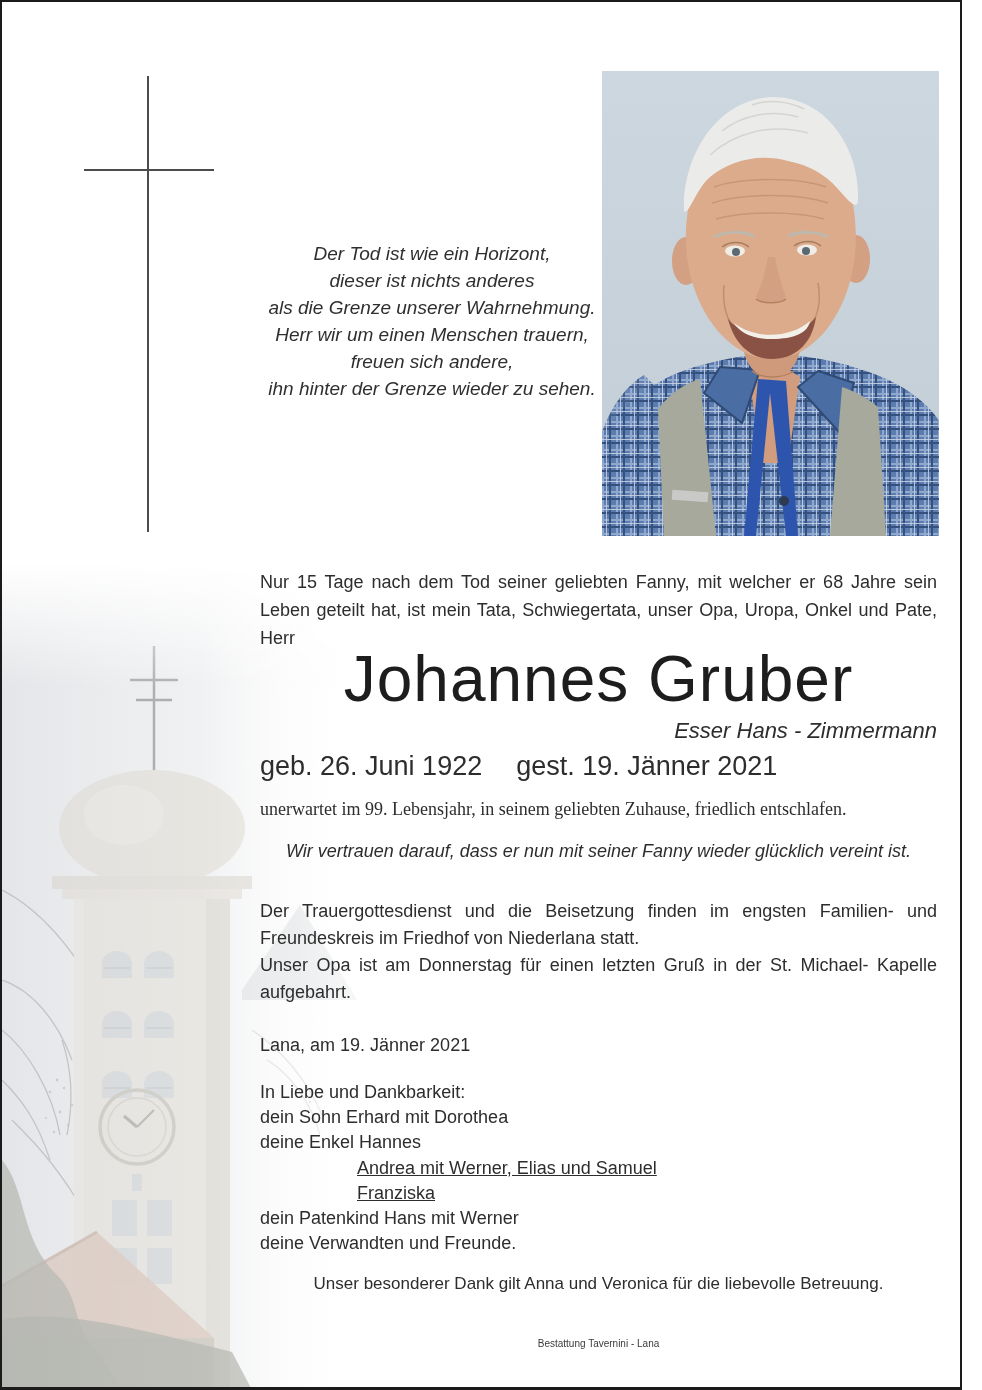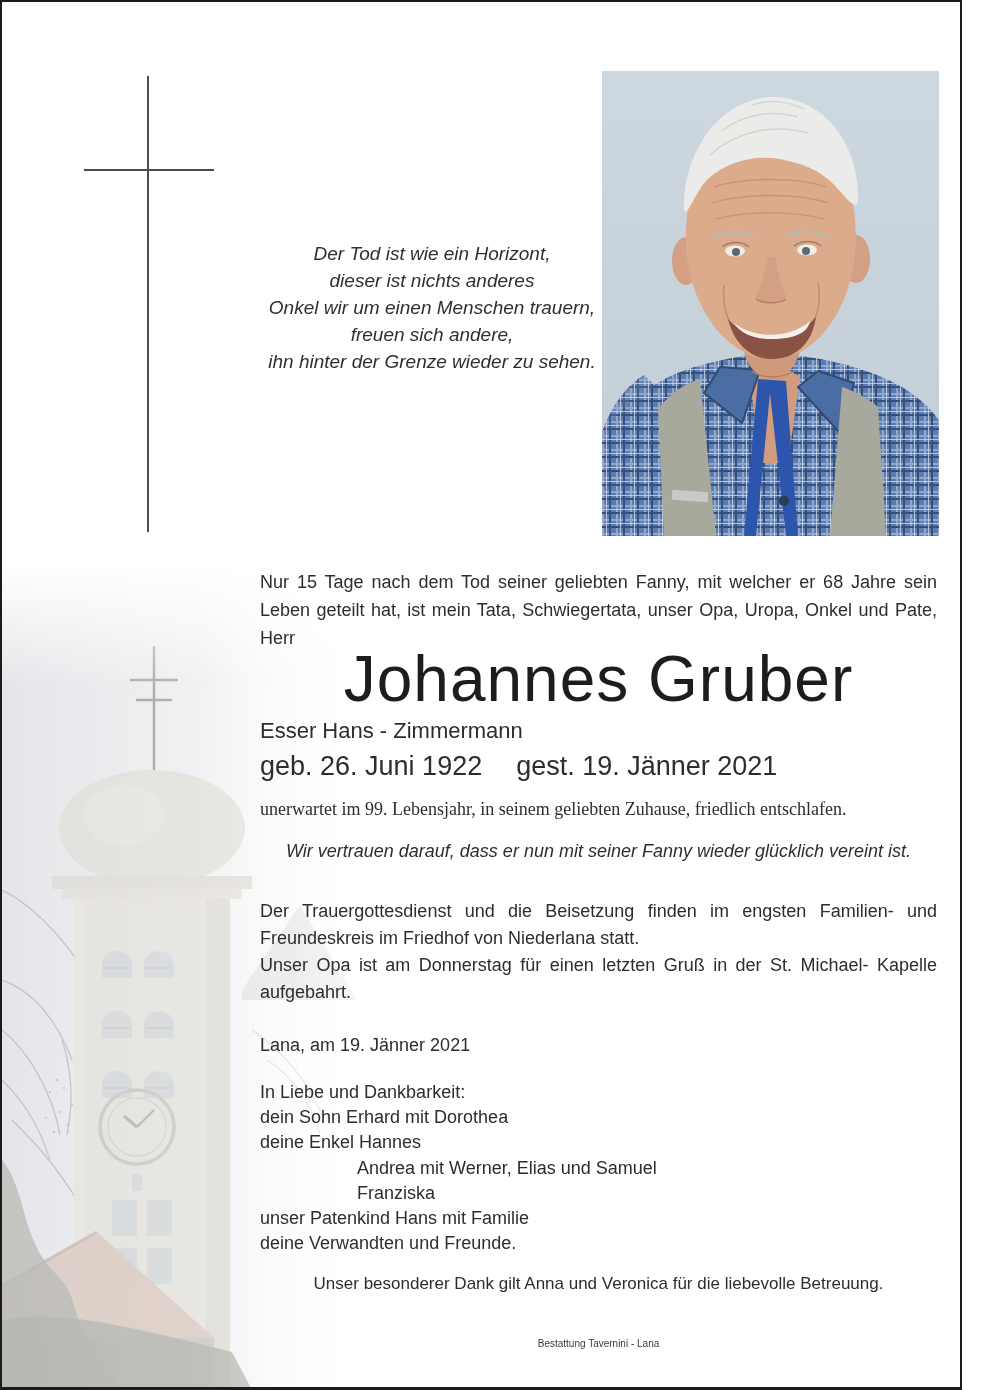--- a/index.html
+++ b/index.html
@@ -32,29 +32,29 @@
   .photo { left:600px; top:69px; width:337px; height:465px; }
   .photo svg { display:block; }
 
   
   .watermark { left:0; top:558px; width:440px; height:830px; pointer-events:none; }
 
   
   .col { left:258px; width:677px; }
   .intro      { top:566px; font-size:18px; line-height:28px; text-align:justify; }
   .name       { top:642px; font-size:64px; line-height:70px; text-align:center; color:#1d1d1d; letter-spacing:1px; }
-  .vulgo      { top:716px; font-size:22px; line-height:26px; text-align:left; }
+  .vulgo      { top:716px; font-size:22px; line-height:26px; text-align:right;font-style:italic; }
   .dates      { top:750px; font-size:27px; line-height:28px; display:flex; justify-content:flex-start; gap:34px; }
   .death-note { top:794px; font-size:18px; line-height:27px;font-family:Liberation Serif, serif; }
   .hope       { top:836px; font-size:18px; line-height:27px; font-style:italic; text-align:center; }
   .funeral    { top:896px; font-size:18px; line-height:27px; text-align:justify; }
   .funeral p  { margin:0; }
   .dateline   { top:1030px; font-size:18px; line-height:27px; }
   .mourners   { top:1078px; font-size:18px; line-height:25.2px; }
-  .mourners .indent { padding-left:97px; }
+  .mourners .indent { padding-left:97px;text-decoration:underline; }
   .thanks     { top:1270px; font-size:17px; line-height:24px; text-align:center; }
   .undertaker { top:1332px; font-size:10px; line-height:20px; text-align:center; color:#3a3a3a; }
 </style>
 </head>
 <body>
 
 <div class="card">
 
   <svg class="abs watermark" viewBox="0 0 440 830" width="440" height="830" xmlns="http://www.w3.org/2000/svg">
     <defs>
@@ -166,21 +166,22 @@
   </svg>
 
   <div>
     <div class="abs cross-v"></div>
     <div class="abs cross-h"></div>
   </div>
 
   <div class="abs poem">
     <div>Der Tod ist wie ein Horizont,</div>
     <div>dieser ist nichts anderes</div>
-    <div>Onkel wir um einen Menschen trauern,</div>
+    <div>als die Grenze unserer Wahrnehmung.</div>
+    <div>Herr wir um einen Menschen trauern,</div>
     <div>freuen sich andere,</div>
     <div>ihn hinter der Grenze wieder zu sehen.</div>
   </div>
 
   <div class="abs photo">
     <svg viewBox="0 0 337 465" width="337" height="465" xmlns="http://www.w3.org/2000/svg">
       <defs>
         <linearGradient id="photoBg" x1="0" y1="0" x2="0" y2="1">
           <stop offset="0" stop-color="#cdd7df"></stop>
           <stop offset="1" stop-color="#c3cdd6"></stop>
@@ -279,21 +280,21 @@
   </div>
 
   <div class="abs col dateline">Lana, am 19. Jänner 2021</div>
 
   <div class="abs col mourners">
     <div>In Liebe und Dankbarkeit:</div>
     <div>dein Sohn Erhard mit Dorothea</div>
     <div>deine Enkel Hannes</div>
     <div class="indent">Andrea mit Werner, Elias und Samuel</div>
     <div class="indent">Franziska</div>
-    <div>unser Patenkind Hans mit Familie</div>
+    <div>dein Patenkind Hans mit Werner</div>
     <div>deine Verwandten und Freunde.</div>
   </div>
 
   <div class="abs col thanks">Unser besonderer Dank gilt Anna und Veronica für die liebevolle Betreuung.</div>
 
   <div class="abs col undertaker">Bestattung Tavernini - Lana</div>
 
 </div>
 
 </body></html>

